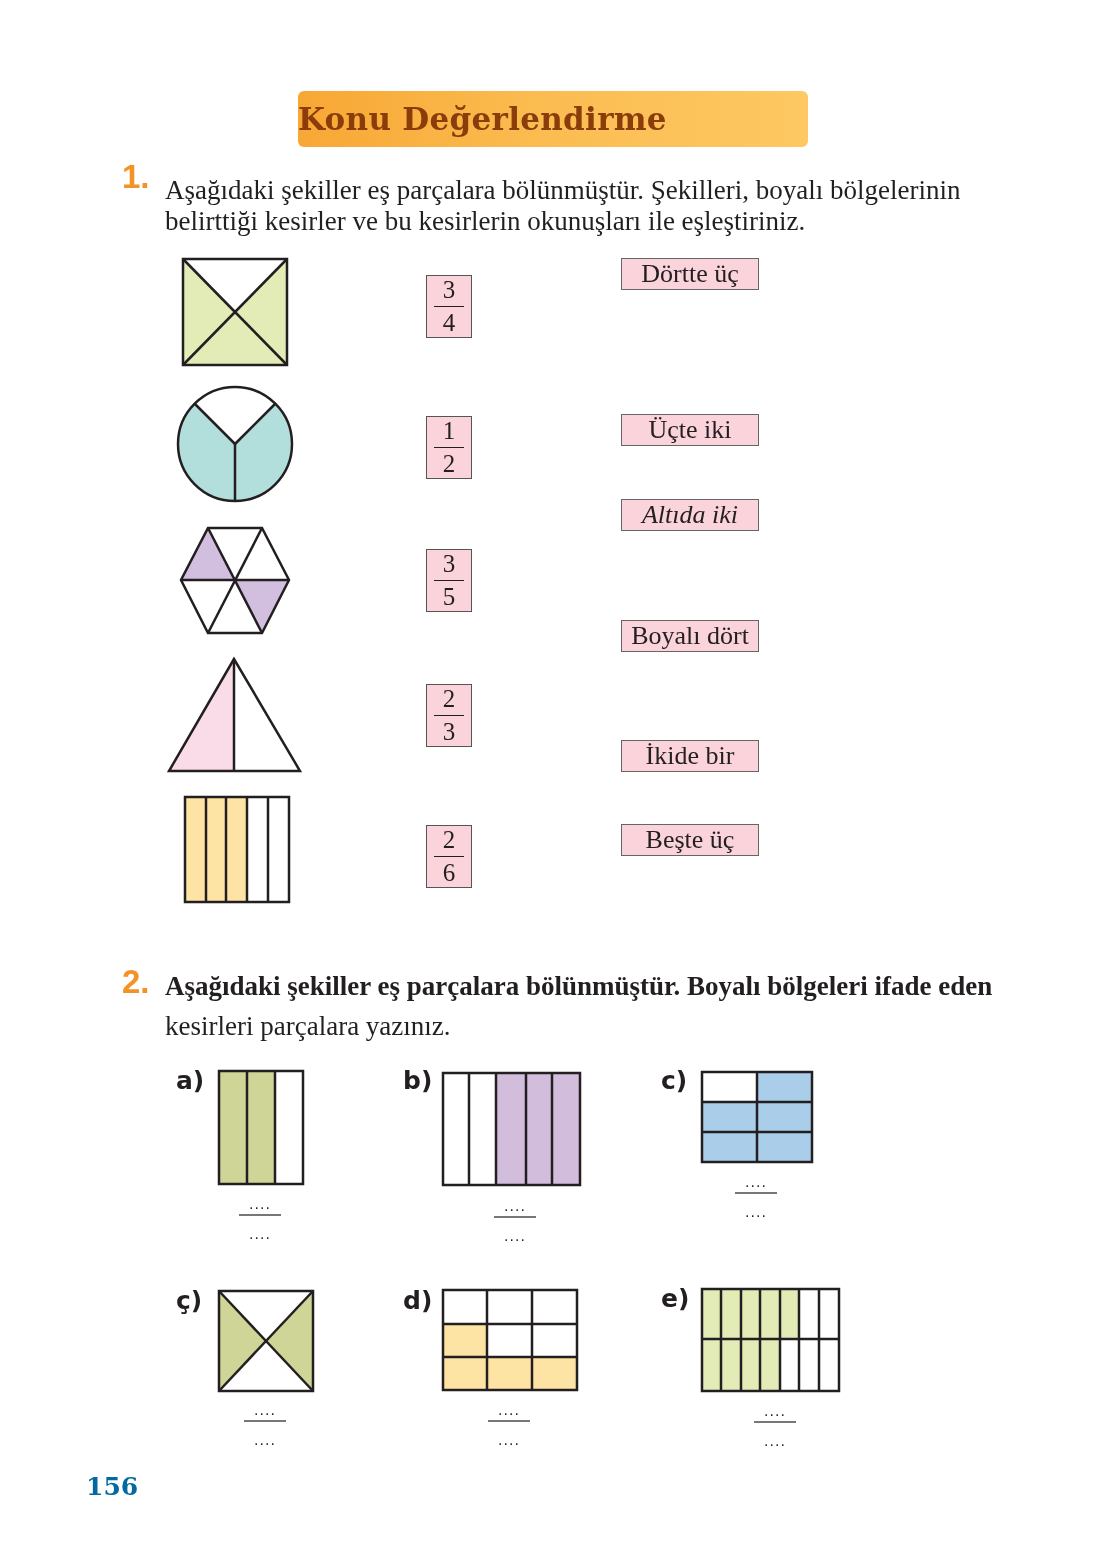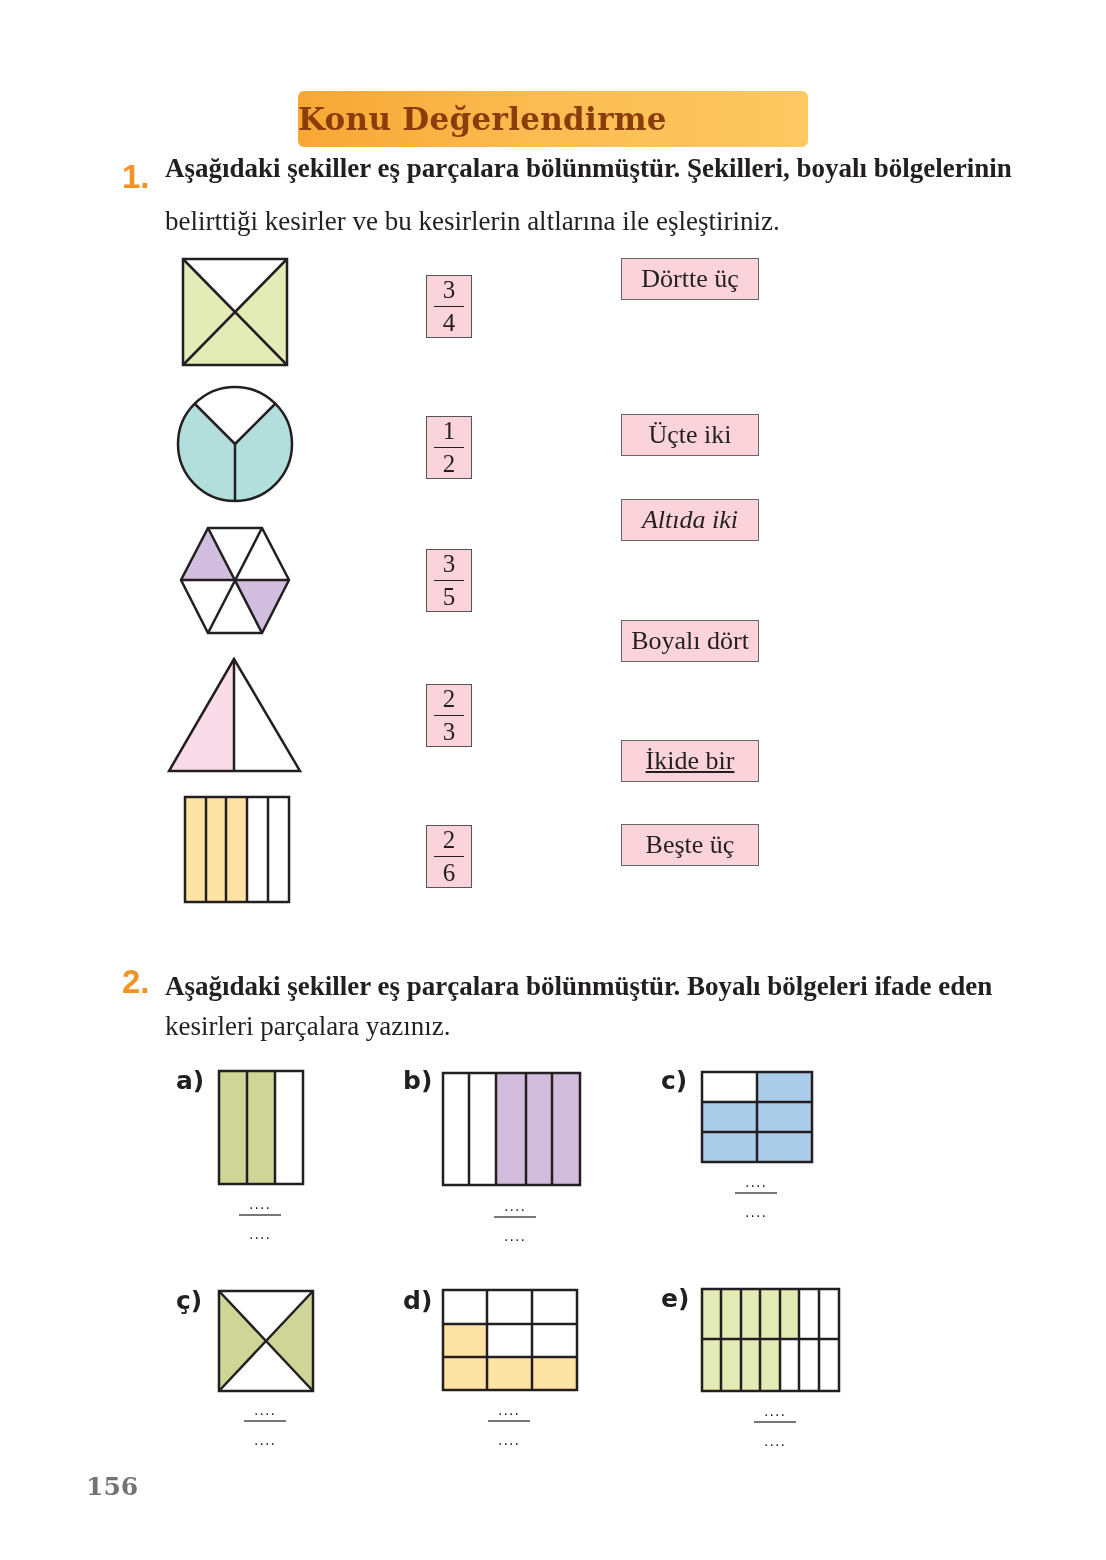--- a/index.html
+++ b/index.html
@@ -8,38 +8,38 @@
   .title-banner { left:298px; top:91px; width:510px; height:56px; border-radius:6px;
     background:linear-gradient(90deg,#f8a734 0%,#fbbd52 50%,#fec862 100%);
     display:flex; align-items:center; }
   .title-text { font-family:"DejaVu Serif", serif; font-weight:bold; font-size:31px; color:#8a3d0a; letter-spacing:0.3px; }
   .q-num { font-family:"Liberation Sans", sans-serif; font-weight:bold; font-size:33px; color:#f39325; }
   .q-text { font-family:"Liberation Serif", serif; font-size:27px; line-height:40px; color:#231f20; }
   .frac-box { width:46px; height:63px; background:#fad3db; border:1.5px solid #555; box-sizing:border-box;
     display:flex; flex-direction:column; align-items:center; justify-content:center;
     font-family:"Liberation Serif", serif; font-size:25px; line-height:26px; }
   .frac-box .bar { width:30px; height:1.5px; background:#231f20; margin:3px 0; }
-  .word-box { width:138px; height:42px; background:#fad3db; border:1.5px solid #666; box-sizing:border-box;
+  .word-box { width:138px; height:32px; background:#fad3db; border:1.5px solid #666; box-sizing:border-box;
     display:flex; align-items:center; justify-content:center; font-family:"Liberation Serif", serif; font-size:26px; }
   .label { font-family:"DejaVu Sans", sans-serif; font-weight:bold; font-size:25px; color:#231f20; }
   .blank { width:44px; display:flex; flex-direction:column; align-items:center; font-family:"DejaVu Sans", sans-serif; font-size:14px; letter-spacing:1px; color:#231f20; }
   .blank .line { width:42px; height:1.5px; background:#777; margin:2px 0 10px 0; }
-  .page-num { left:86px; top:1472px; font-family:"DejaVu Serif", serif; font-weight:bold; font-size:25px; color:#737373; }
+  .page-num { left:86px; top:1472px; font-family:"DejaVu Serif", serif; font-weight:bold; font-size:25px; color:#0369a1; }
   svg { display:block; }
 </style>
 </head>
 <body>
 
 <div class="abs title-banner">
   <span class="title-text">Konu Değerlendirme</span>
 </div>
 
 <div class="abs q-num" style="left:122px;top:158px;">1.</div>
-<div class="abs q-text" style="left:165px;top:148px;font-weight:bold;">Aşağıdaki şekiller eş parçalara bölünmüştür. Şekilleri, boyalı bölgelerinin</div>
-<div class="abs q-text" style="left:165px;top:201px;">belirttiği kesirler ve bu kesirlerin altlarına ile eşleştiriniz.</div>
+<div class="abs q-text" style="left:165px;top:170px;">Aşağıdaki şekiller eş parçalara bölünmüştür. Şekilleri, boyalı bölgelerinin</div>
+<div class="abs q-text" style="left:165px;top:201px;">belirttiği kesirler ve bu kesirlerin okunuşları ile eşleştiriniz.</div>
 
 <div class="abs" style="left:181px;top:257px;">
   <svg width="108" height="110" viewBox="0 0 108 110">
     <polygon points="2,2 54,55 2,108" fill="#e3ebb6"></polygon>
     <polygon points="106,2 54,55 106,108" fill="#e3ebb6"></polygon>
     <polygon points="2,108 54,55 106,108" fill="#e3ebb6"></polygon>
     <rect x="2" y="2" width="104" height="106" fill="none" stroke="#231f20" stroke-width="2.5"></rect>
     <line x1="2" y1="2" x2="106" y2="108" stroke="#231f20" stroke-width="2.5"></line>
     <line x1="106" y1="2" x2="2" y2="108" stroke="#231f20" stroke-width="2.5"></line>
   </svg>
@@ -109,21 +109,21 @@
 <div class="abs frac-box" style="left:426px;top:825px;">
   <span>2</span>
   <span class="bar"></span>
   <span>6</span>
 </div>
 
 <div class="abs word-box" style="left:621px;top:258px;">Dörtte üç</div>
 <div class="abs word-box" style="left:621px;top:379px;margin-top:35px;">Üçte iki</div>
 <div class="abs word-box" style="left:621px;top:499px;font-style:italic;">Altıda iki</div>
 <div class="abs word-box" style="left:621px;top:620px;">Boyalı dört</div>
-<div class="abs word-box" style="left:621px;top:740px;text-decoration:underline;">İkide bir</div>
+<div class="abs word-box" style="left:621px;top:740px;">İkide bir</div>
 <div class="abs word-box" style="left:621px;top:824px;">Beşte üç</div>
 
 <div class="abs q-num" style="left:122px;top:963px;">2.</div>
 <div class="abs q-text" style="left:165px;top:966px;font-weight:bold;">Aşağıdaki şekiller eş parçalara bölünmüştür. Boyalı bölgeleri ifade eden</div>
 <div class="abs q-text" style="left:165px;top:1006px;">kesirleri parçalara yazınız.</div>
 
 <div class="abs label" style="left:176px;top:1066px;">a)</div>
 <div class="abs" style="left:217px;top:1069px;">
   <svg width="88" height="117" viewBox="0 0 88 117">
     <rect x="2" y="2" width="56" height="113" fill="#cfd597"></rect>

